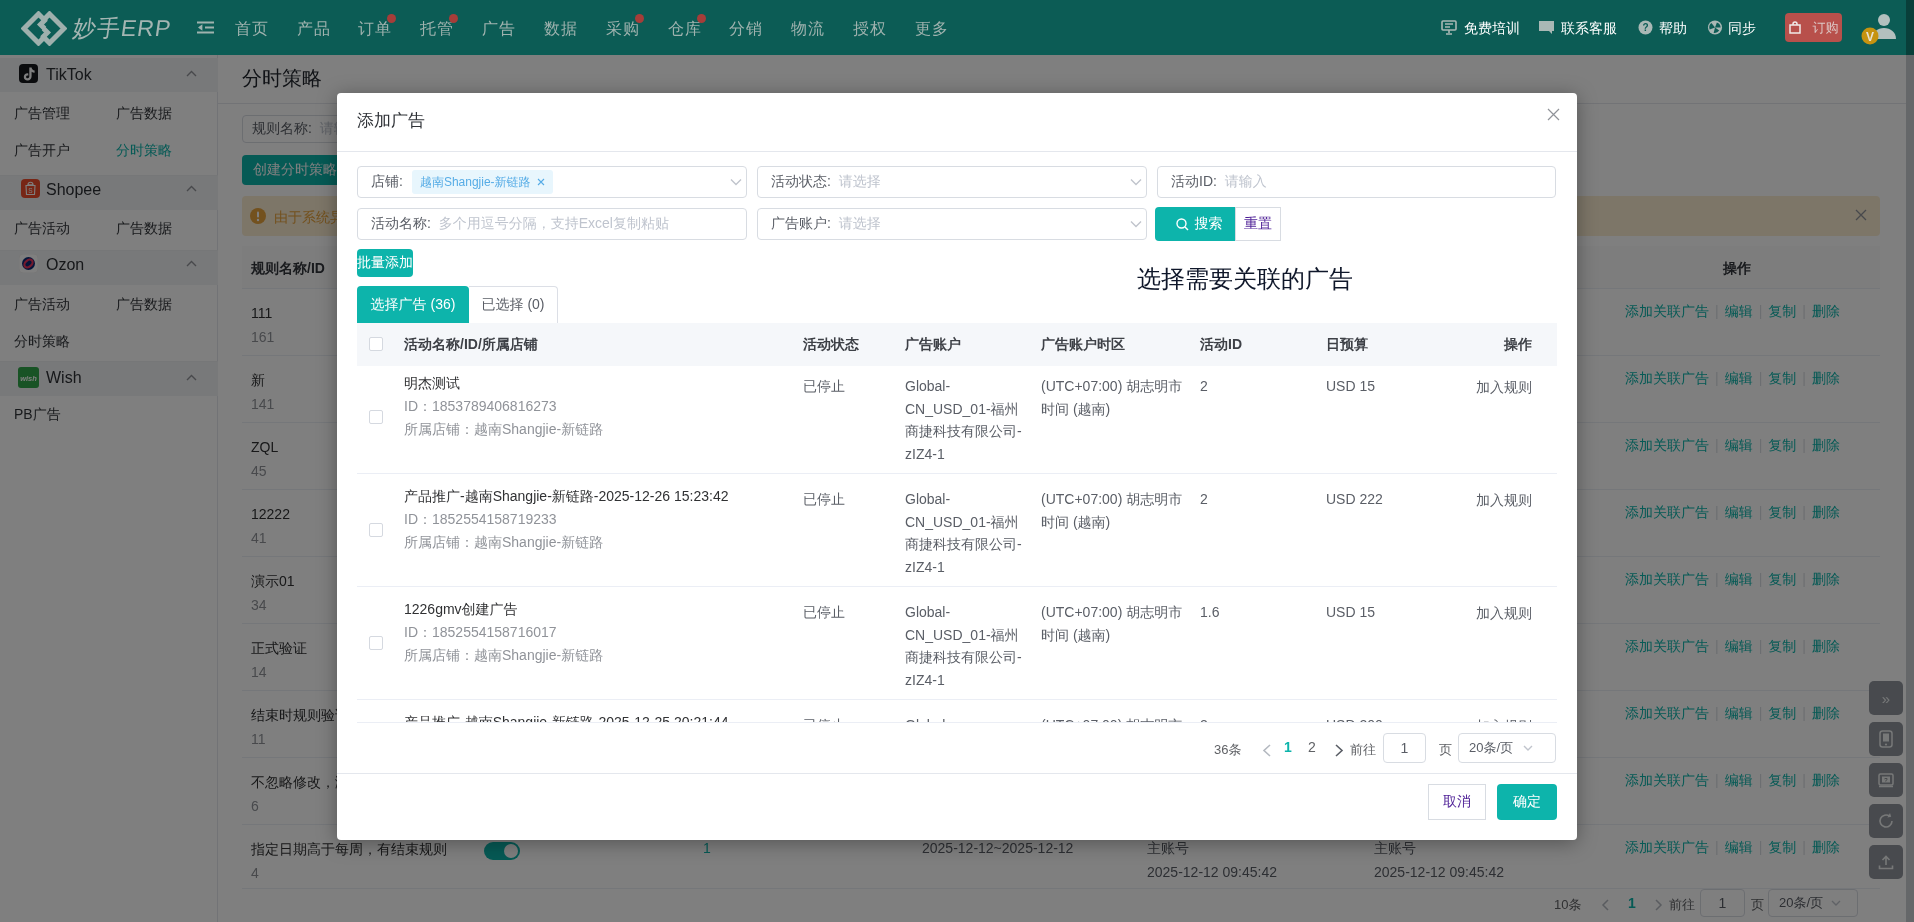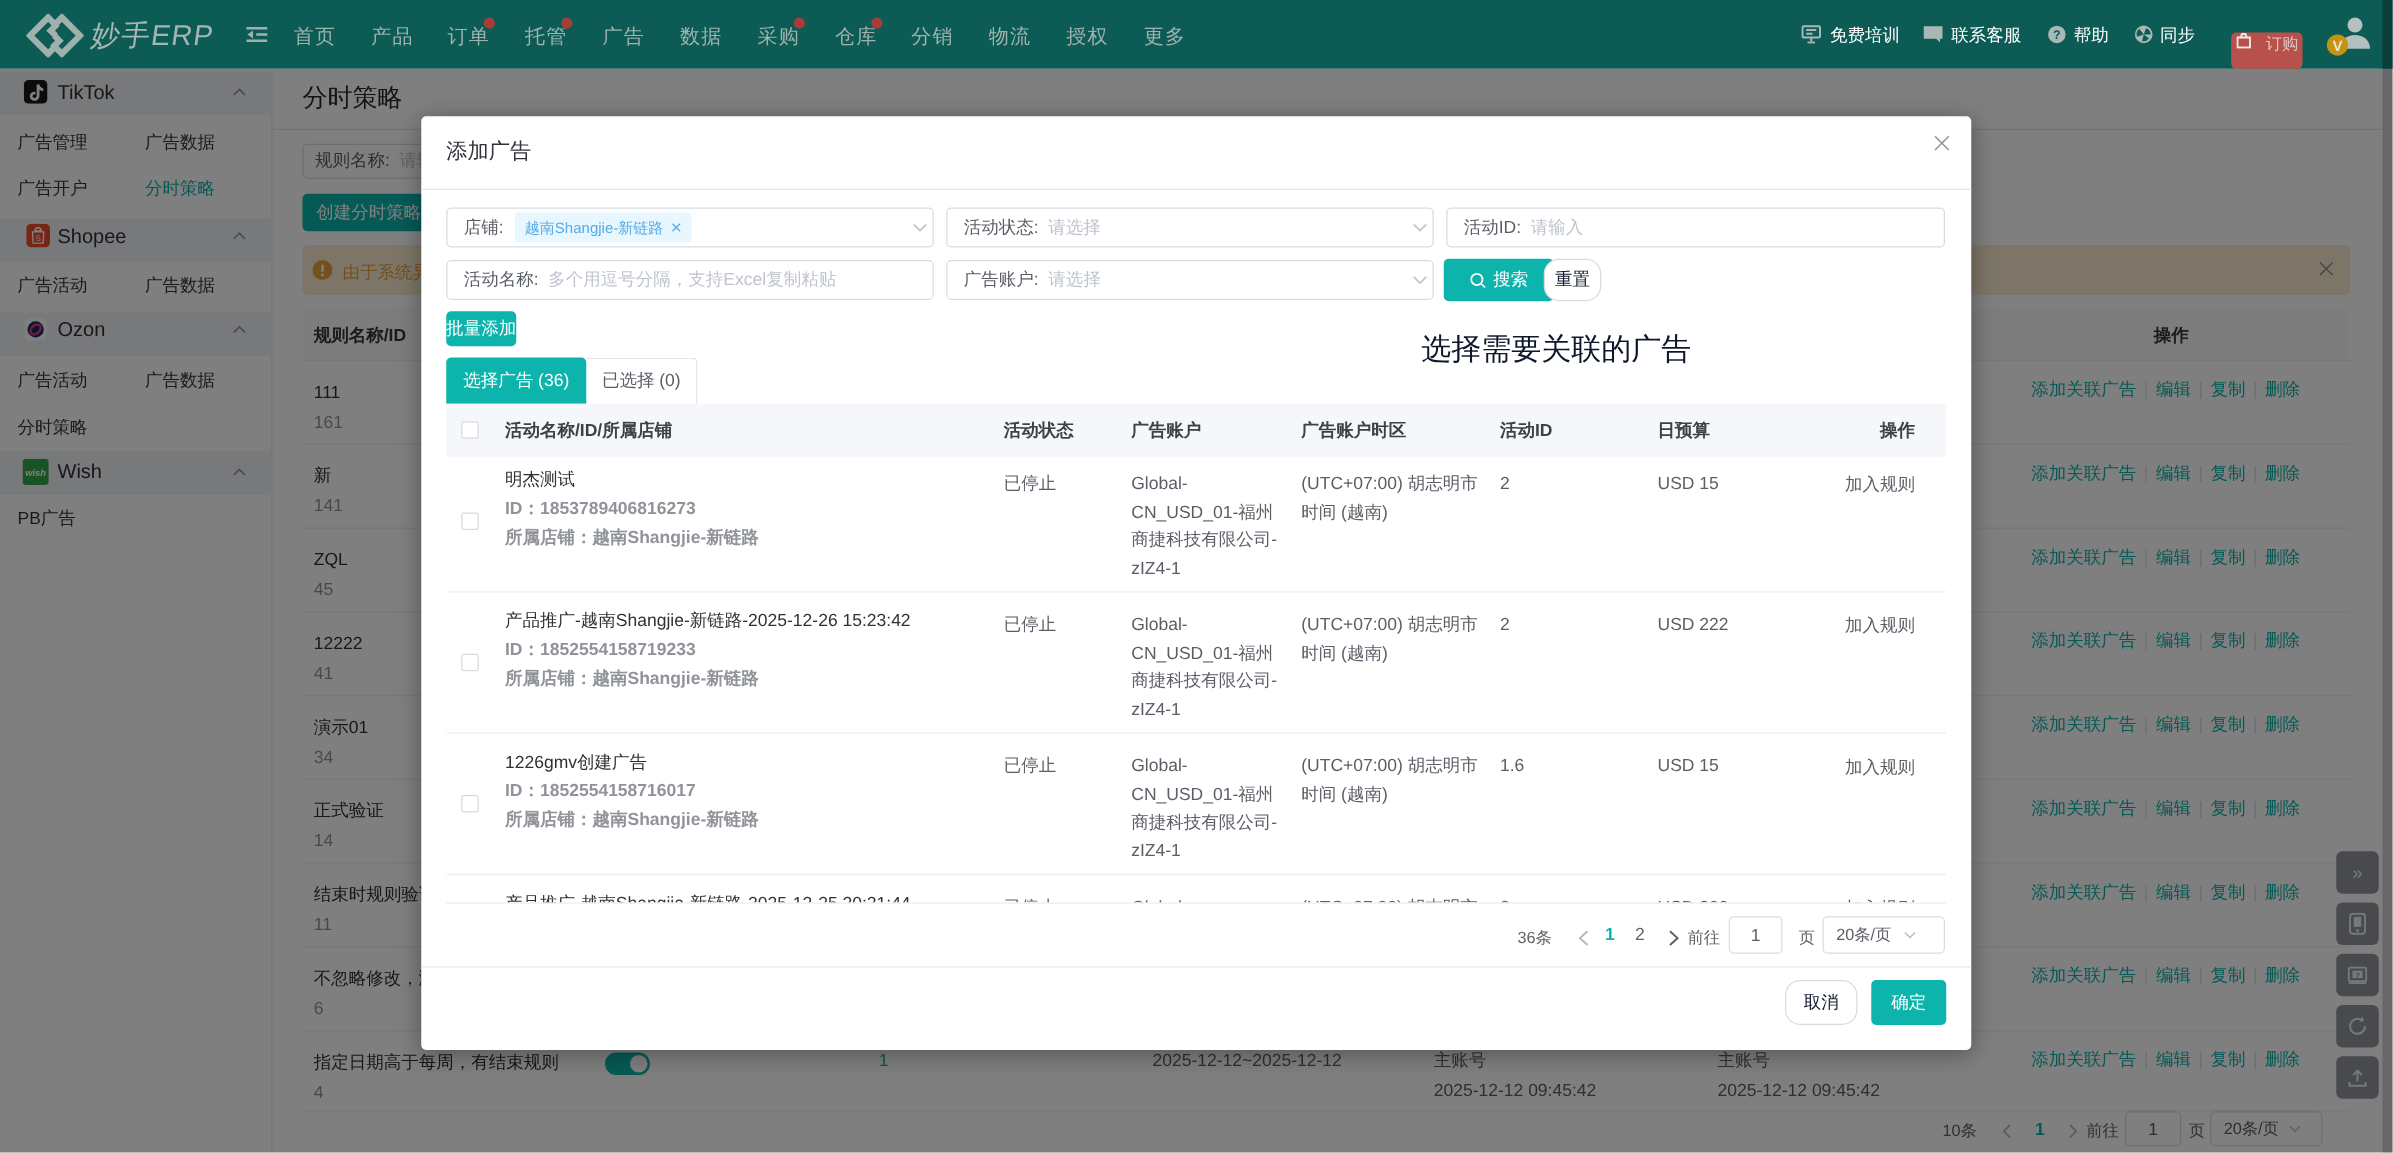--- a/index.html
+++ b/index.html
@@ -5,56 +5,56 @@
 *{margin:0;padding:0;box-sizing:border-box;font-family:"Liberation Sans",sans-serif;}
 html,body{width:1914px;height:922px;overflow:hidden;background:#fff;}
 .abs{position:absolute;}
 
 .nav{position:absolute;left:0;top:0;width:1914px;height:55px;background:#0c5c55;z-index:60;}
 .nav .brand{position:absolute;left:73px;top:13px;font-size:23px;font-weight:500;color:#a4b5b2;transform:skewX(-8deg);letter-spacing:1px;}
 .nav .mi{position:absolute;top:19px;font-size:16px;color:#9fb2ae;letter-spacing:1px;white-space:nowrap;}
 .nav .dot{position:absolute;top:14px;width:9px;height:9px;border-radius:50%;background:#a63d39;}
 .nav .rt{position:absolute;top:20px;font-size:14px;color:#ffffff;white-space:nowrap;}
 .nav svg{display:block;}
-.order{position:absolute;left:1785px;top:26px;width:57px;height:29px;background:#b8504b;border-radius:4px;color:#ddc9c7;font-size:13px;display:flex;justify-content:center;gap:12px;}
+.order{position:absolute;left:1785px;top:13px;width:57px;height:29px;background:#b8504b;border-radius:4px;color:#ddc9c7;font-size:13px;display:flex;align-items:center;justify-content:center;gap:12px;}
 .navstrip{position:absolute;left:1906px;top:0;width:8px;height:55px;background:#093f3a;}
 
 .side{position:absolute;left:0;top:55px;width:218px;height:867px;background:#fff;border-right:1px solid #e4e7ed;z-index:10;}
 .sb-band{position:absolute;left:0;width:218px;height:34px;background:#f1f2f4;}
 .sb-label{position:absolute;left:46px;font-size:16px;color:#2d3035;}
 .sb-arrow{position:absolute;left:187px;color:#909399;}
 .sb-item{position:absolute;font-size:14px;color:#33363b;white-space:nowrap;}
 .sb-item.act{color:#0db4ab;}
 .sb-line{position:absolute;left:0;width:218px;height:1px;background:#eceef1;}
 
 .content{position:absolute;left:0;top:55px;width:1914px;height:867px;background:#fff;z-index:5;}
 .ops{position:absolute;right:74px;font-size:14px;color:#0db4ab;white-space:nowrap;}
 .row-line{position:absolute;left:242px;width:1638px;height:1px;background:#ebeef5;}
 .rn1{position:absolute;left:251px;font-size:14px;color:#303133;white-space:nowrap;}
 .rn2{position:absolute;left:251px;font-size:14px;color:#909399;}
 .pgt{position:absolute;font-size:13px;color:#606266;}
 .fbtn{left:1869px;width:34px;height:34px;border-radius:5px;background:#90959d;display:flex;align-items:center;justify-content:center;}
 .c{position:absolute;}
 .tealbtn{background:#0db4ab;border-radius:4px;color:#fff;display:flex;align-items:center;justify-content:center;font-size:14px;}
-.whitebtn{background:#fff;border:1px solid #d8dce2;border-radius:12px;color:#0f172a;display:flex;align-items:center;justify-content:center;font-size:14px;}
+.whitebtn{background:#fff;border:1px solid #d8dce2;border-radius:0;color:#4c1d95;display:flex;align-items:center;justify-content:center;font-size:14px;}
 .inp{background:#fff;border:1px solid #d8dce2;border-radius:4px;display:flex;align-items:center;font-size:14px;color:#5a5e66;}
 .ph{color:#bfc4ce;}
 .tlink{color:#0db4ab;}
 .sep{color:#d8dce2;padding:0 6px;}
 
 .overlay{position:absolute;left:0;top:55px;width:1914px;height:867px;background:rgba(0,0,0,0.5);z-index:40;}
 
 .modal{position:absolute;left:337px;top:93px;width:1240px;height:747px;background:#fff;border-radius:4px;box-shadow:0 3px 20px rgba(0,0,0,.35);z-index:50;}
 .m{position:absolute;}
 .chev{width:12px;height:12px;}
 .th{font-size:14px;font-weight:700;color:#3e4147;white-space:nowrap;}
 .cb{width:14px;height:14px;border:1px solid #d5d9e0;border-radius:2px;background:#fff;}
 .td{position:absolute;font-size:14px;color:#5a5e66;line-height:22.6px;}
 .td1{position:absolute;font-size:14px;color:#303133;white-space:nowrap;}
-.td2{position:absolute;font-size:14px;color:#909399;white-space:nowrap;font-weight:bold;}
+.td2{position:absolute;font-size:14px;color:#909399;white-space:nowrap;}
 .rl{position:absolute;left:0;width:1200px;height:1px;background:#ebeef5;}
 </style>
 </head>
 <body>
 
 <div class="nav">
   <svg class="abs" style="left:21px;top:11px" width="46" height="35" viewBox="0 0 46 35">
     <g fill="none" stroke="#9fb0ad" stroke-width="5">
       <path d="M25 10.5 L17.5 3 L3 17.5 L17.5 32 L23 26.5"></path>
       <path d="M22.5 17.5 L26.5 21.5 L21 27"></path>

